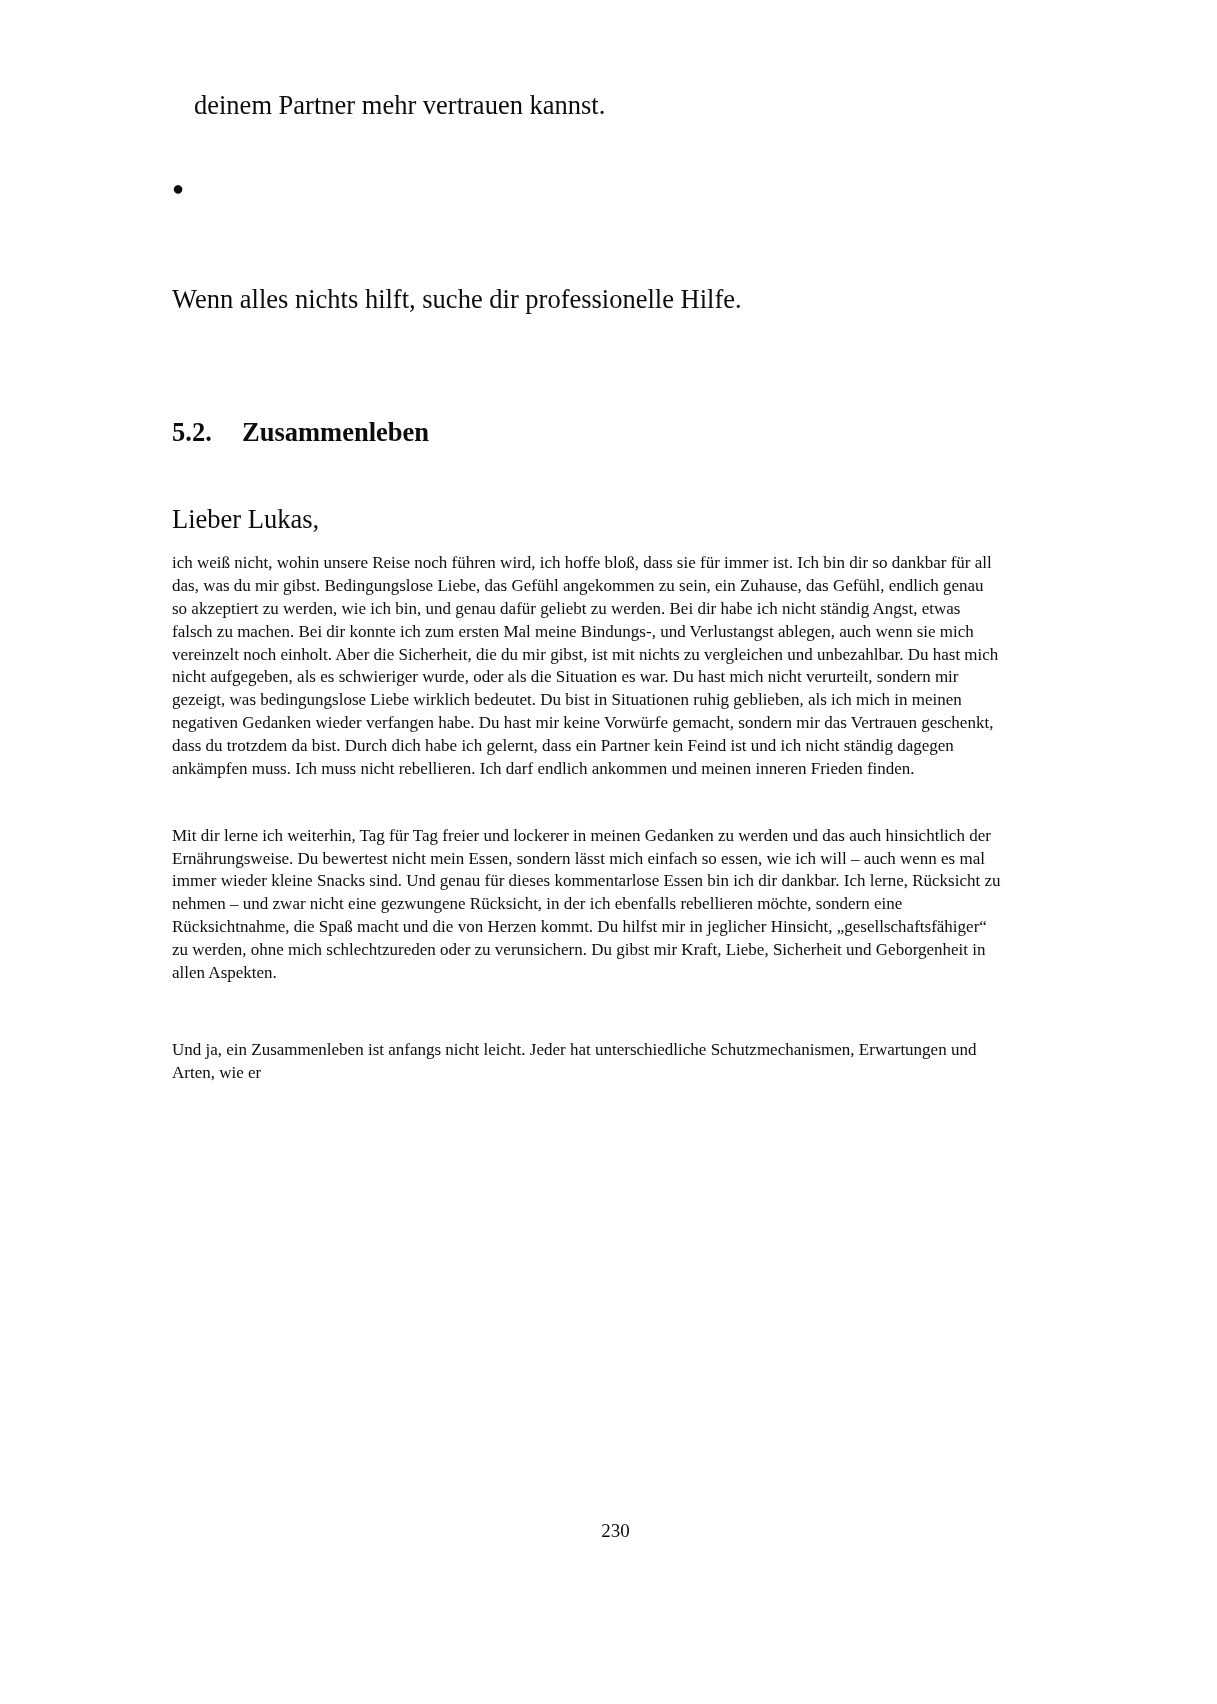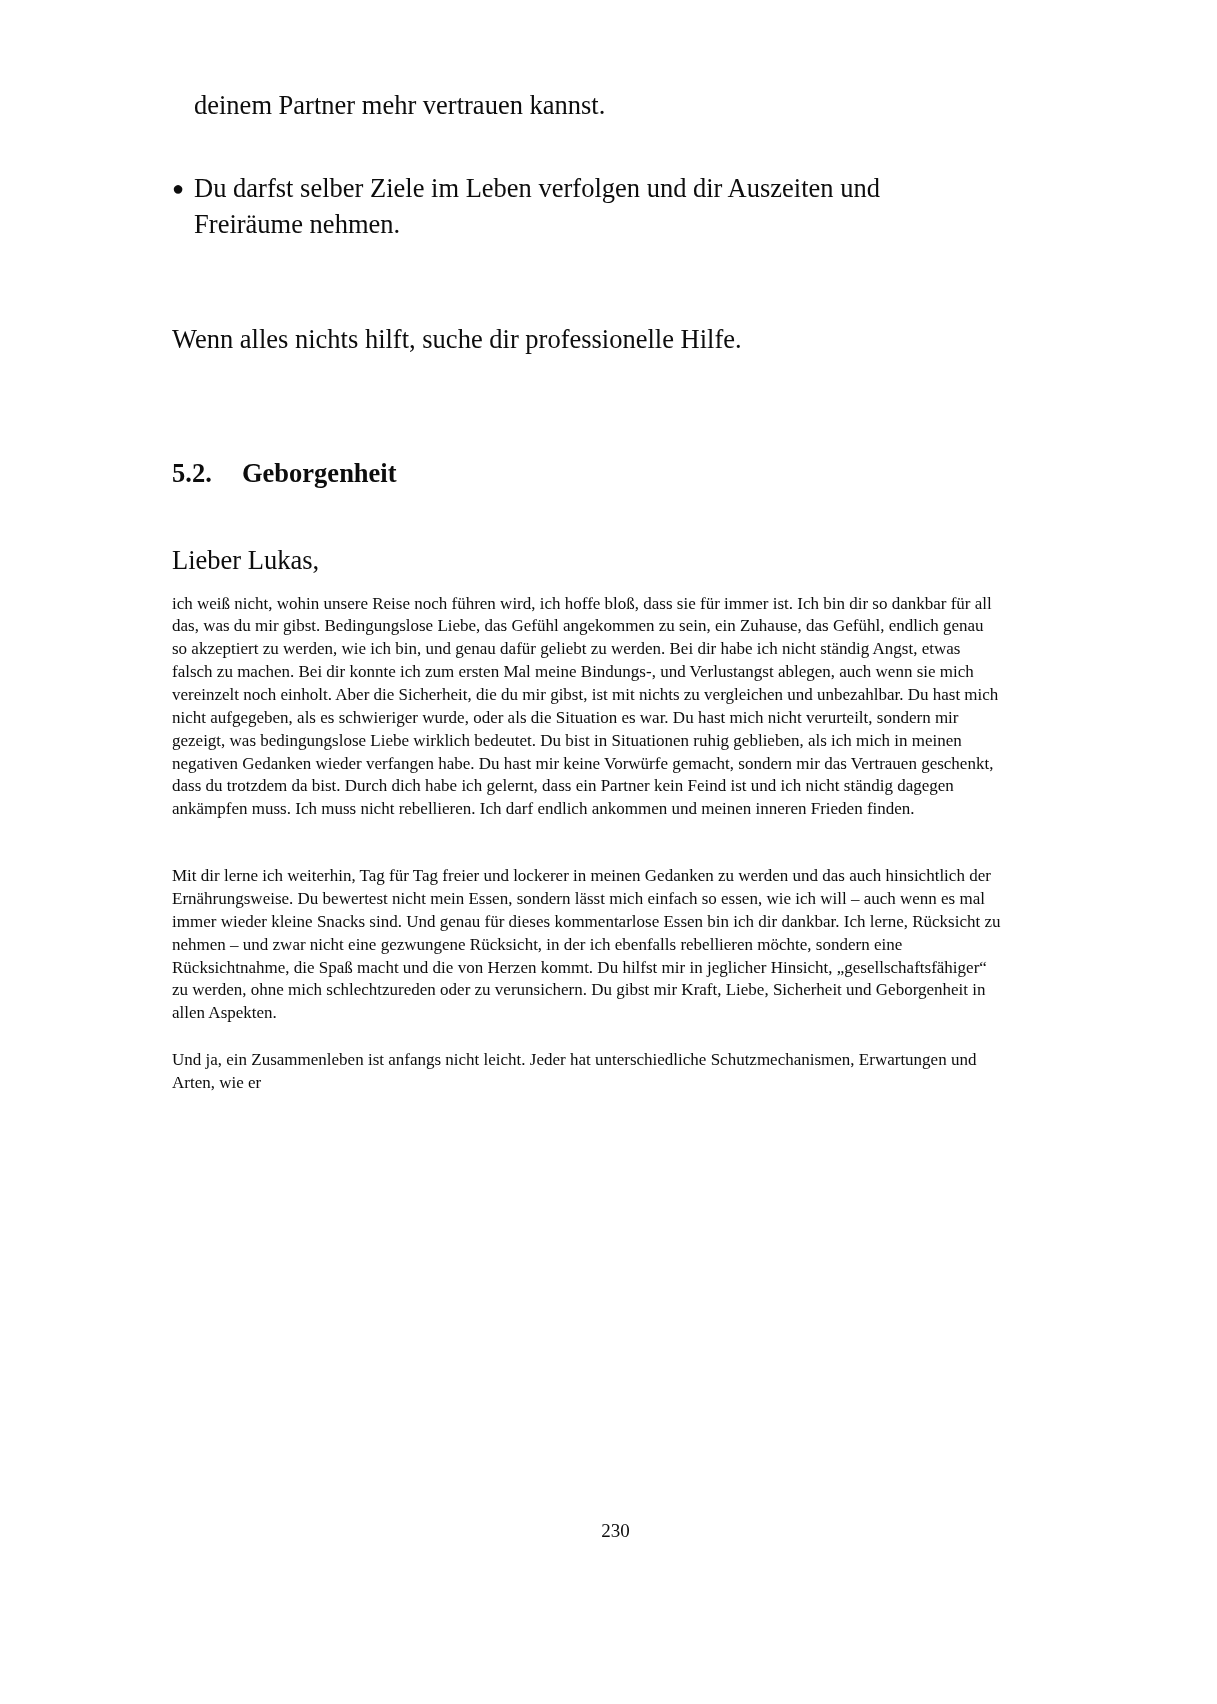--- a/index.html
+++ b/index.html
@@ -75,49 +75,48 @@
   .body-text {
     font-size: 17px;
     line-height: 1.345;
     margin: 0;
     max-width: 830px;
   }
   .body-text.block2 {
     margin-top: 44px;
   }
   .body-text.block3 {
-    margin-top: 24px;
+    margin-top: 54px;
   }
   .page-number {
     position: absolute;
     left: 14px;
     right: 0;
     top: 1520px;
     text-align: center;
     font-size: 19px;
     font-family: "Liberation Serif", "DejaVu Serif", serif;
   }
 </style>
 </head>
 <body>
 
 <div class="page">
 
   <p class="continuation">deinem Partner mehr vertrauen kannst.</p>
 
   <div class="bullet-block">
     <span class="bullet-dot">●</span>
-    <span class="bullet-text">Du darfst selber Ziele im Leben verfolgen und dir Auszeiten und Freiräume nehmen.</span>
   </div>
 
   <p class="para spaced-lg">Wenn alles nichts hilft, suche dir professionelle Hilfe.</p>
 
   <h2 class="heading">
     <span class="num">5.2.</span>
-    <span>Geborgenheit</span>
+    <span>Zusammenleben</span>
   </h2>
 
   <p class="salutation">Lieber Lukas,</p>
 
   <p class="body-text">ich weiß nicht, wohin unsere Reise noch führen wird, ich hoffe bloß, dass sie für immer ist. Ich bin dir so dankbar für all das, was du mir gibst. Bedingungslose Liebe, das Gefühl angekommen zu sein, ein Zuhause, das Gefühl, endlich genau so akzeptiert zu werden, wie ich bin, und genau dafür geliebt zu werden. Bei dir habe ich nicht ständig Angst, etwas falsch zu machen. Bei dir konnte ich zum ersten Mal meine Bindungs-, und Verlustangst ablegen, auch wenn sie mich vereinzelt noch einholt. Aber die Sicherheit, die du mir gibst, ist mit nichts zu vergleichen und unbezahlbar. Du hast mich nicht aufgegeben, als es schwieriger wurde, oder als die Situation es war. Du hast mich nicht verurteilt, sondern mir gezeigt, was bedingungslose Liebe wirklich bedeutet. Du bist in Situationen ruhig geblieben, als ich mich in meinen negativen Gedanken wieder verfangen habe. Du hast mir keine Vorwürfe gemacht, sondern mir das Vertrauen geschenkt, dass du trotzdem da bist. Durch dich habe ich gelernt, dass ein Partner kein Feind ist und ich nicht ständig dagegen ankämpfen muss. Ich muss nicht rebellieren. Ich darf endlich ankommen und meinen inneren Frieden finden.</p>
 
   <p class="body-text block2">Mit dir lerne ich weiterhin, Tag für Tag freier und lockerer in meinen Gedanken zu werden und das auch hinsichtlich der Ernährungsweise. Du bewertest nicht mein Essen, sondern lässt mich einfach so essen, wie ich will – auch wenn es mal immer wieder kleine Snacks sind. Und genau für dieses kommentarlose Essen bin ich dir dankbar. Ich lerne, Rücksicht zu nehmen – und zwar nicht eine gezwungene Rücksicht, in der ich ebenfalls rebellieren möchte, sondern eine Rücksichtnahme, die Spaß macht und die von Herzen kommt. Du hilfst mir in jeglicher Hinsicht, „gesellschaftsfähiger“ zu werden, ohne mich schlechtzureden oder zu verunsichern. Du gibst mir Kraft, Liebe, Sicherheit und Geborgenheit in allen Aspekten.</p>
 
   <p class="body-text block3">Und ja, ein Zusammenleben ist anfangs nicht leicht. Jeder hat unterschiedliche Schutzmechanismen, Erwartungen und Arten, wie er</p>
 

